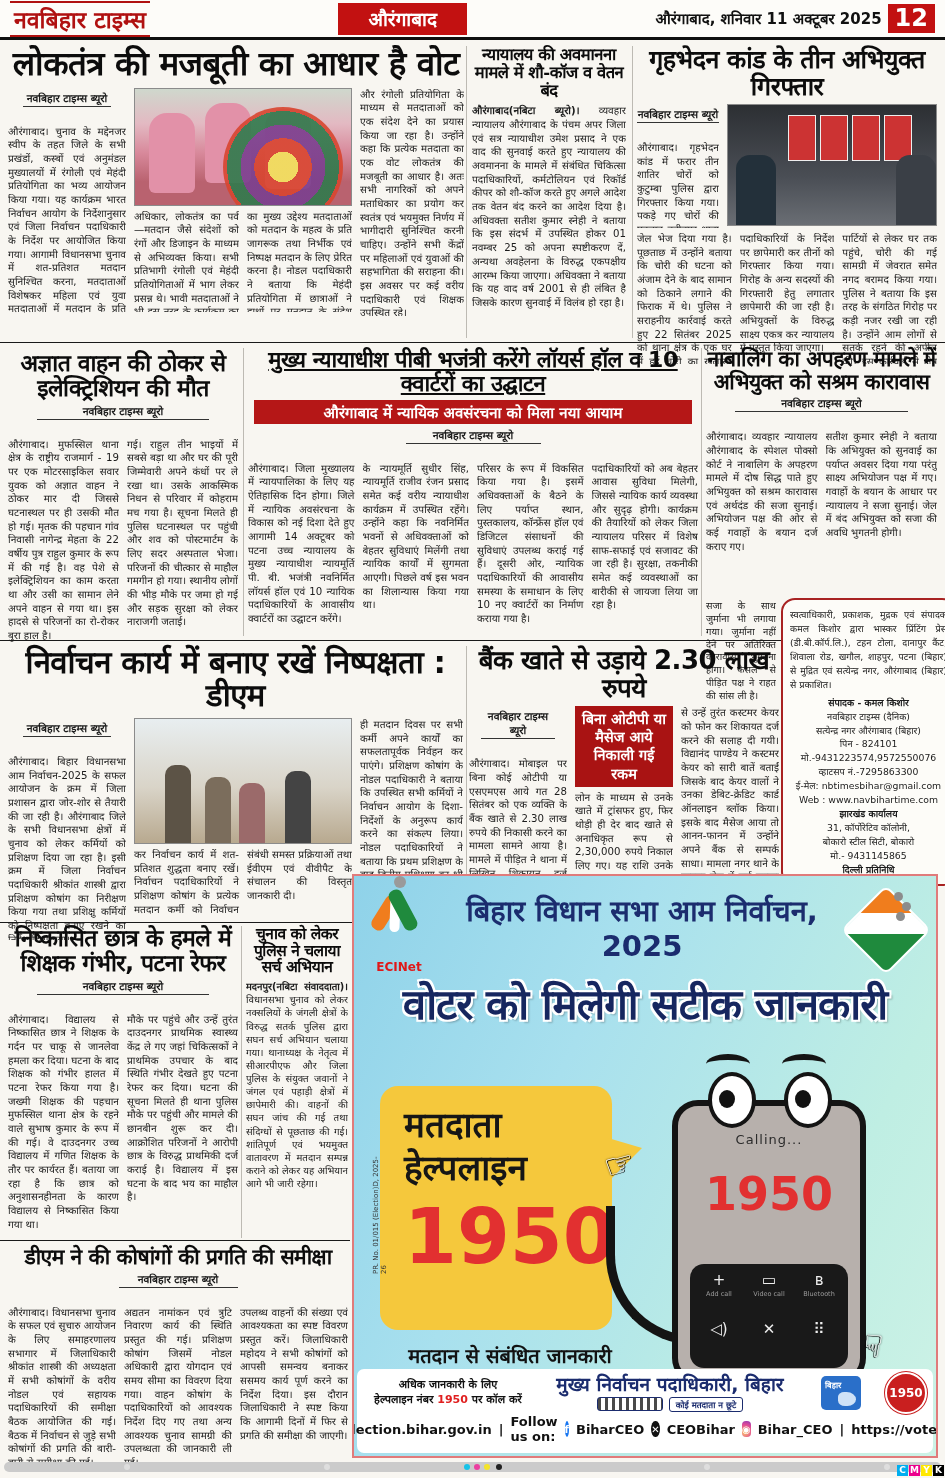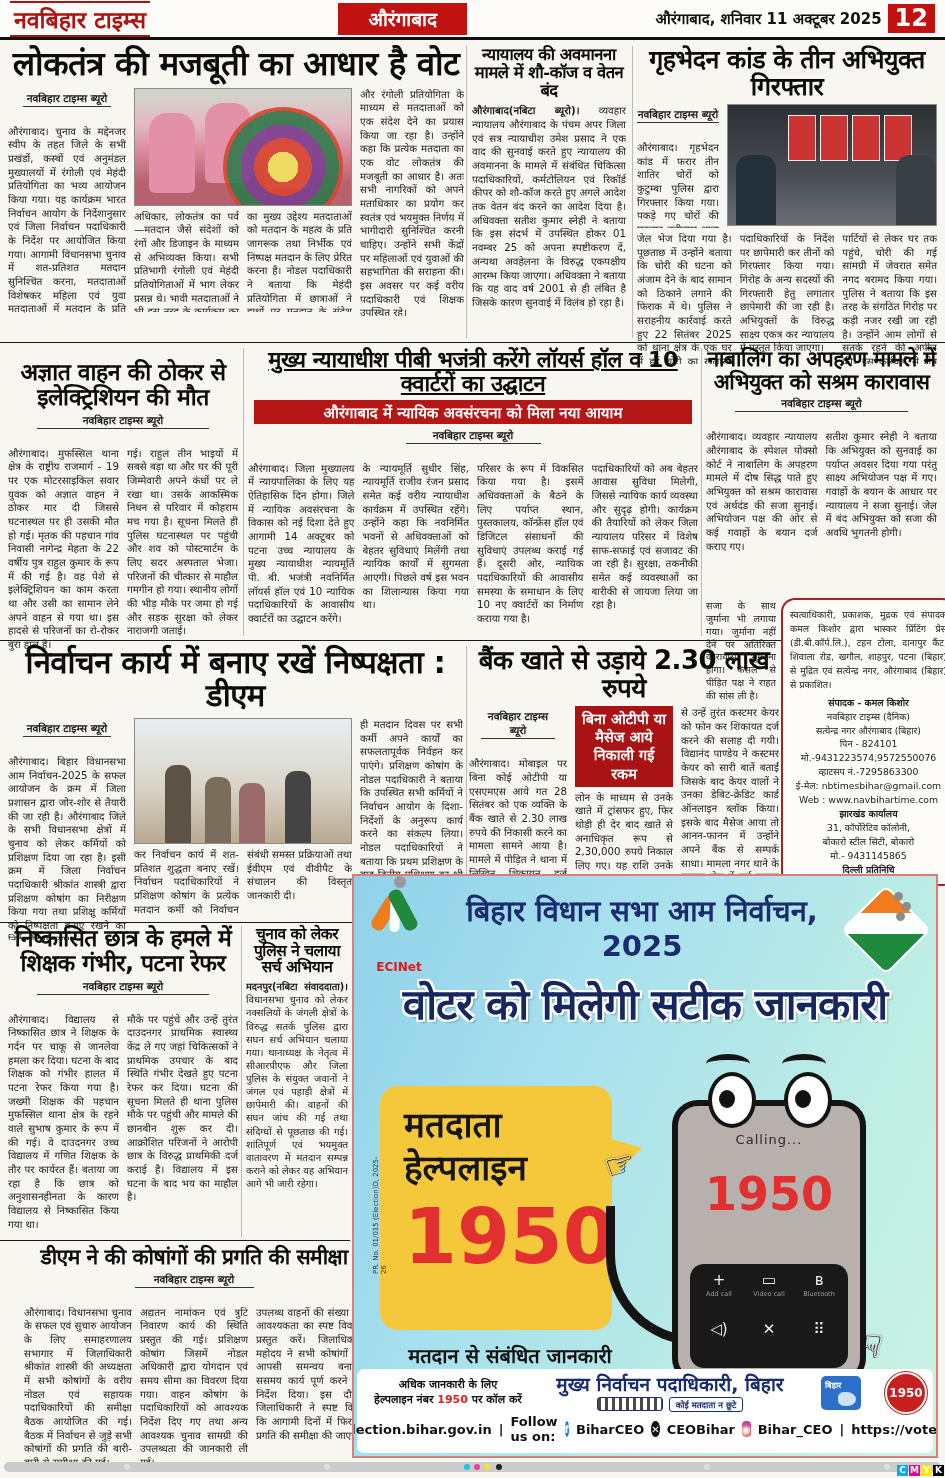--- a/index.html
+++ b/index.html
@@ -199,21 +199,21 @@
           <div class="cop" style="left:168px;background:#3a3f46;"></div>
       </div>
     </div>
     <div class="cols" style="margin-top:4px;height:132px;">
       <div class="col body">जेल भेज दिया गया है। पूछताछ में उन्होंने बताया कि चोरी की घटना को अंजाम देने के बाद सामान को ठिकाने लगाने की फिराक में थे। पुलिस ने सराहनीय कार्रवाई करते हुए 22 सितंबर 2025 को थाना क्षेत्र के एक घर में हुई चोरी का खुलासा किया।</div>
       <div class="col body">पदाधिकारियों के निर्देश पर छापेमारी कर तीनों को गिरफ्तार किया गया। गिरोह के अन्य सदस्यों की गिरफ्तारी हेतु लगातार छापेमारी की जा रही है। अभियुक्तों के विरुद्ध साक्ष्य एकत्र कर न्यायालय में प्रस्तुत किया जाएगा।</div>
       <div class="col body">पार्टियों से लेकर घर तक पहुंचे, चोरी की गई सामग्री में जेवरात समेत नगद बरामद किया गया। पुलिस ने बताया कि इस तरह के संगठित गिरोह पर कड़ी नजर रखी जा रही है। उन्होंने आम लोगों से सतर्क रहने की अपील की। इस कार्रवाई से क्षेत्र में हर्ष व्याप्त है।</div>
     </div>
   </div>
 
-  <div class="abs article" style="left:8px;top:360px;width:230px;height:288px;">
+  <div class="abs article" style="left:8px;top:351px;width:230px;height:288px;">
     <div class="hl" style="font-size:23px;">अज्ञात वाहन की ठोकर से इलेक्ट्रिशियन की मौत</div>
     <div class="byline">नवबिहार टाइम्स ब्यूरो</div>
     <div class="cols" style="height:218px;">
       <div class="col body">औरंगाबाद। मुफस्सिल थाना क्षेत्र के राष्ट्रीय राजमार्ग - 19 पर एक मोटरसाइकिल सवार युवक को अज्ञात वाहन ने ठोकर मार दी जिससे घटनास्थल पर ही उसकी मौत हो गई। मृतक की पहचान गांव निवासी नागेन्द्र मेहता के 22 वर्षीय पुत्र राहुल कुमार के रूप में की गई है। वह पेशे से इलेक्ट्रिशियन का काम करता था और उसी का सामान लेने अपने वाहन से गया था। इस हादसे से परिजनों का रो-रोकर बुरा हाल है।</div>
       <div class="col body">गई। राहुल तीन भाइयों में सबसे बड़ा था और घर की पूरी जिम्मेवारी अपने कंधों पर ले रखा था। उसके आकस्मिक निधन से परिवार में कोहराम मच गया है। सूचना मिलते ही पुलिस घटनास्थल पर पहुंची और शव को पोस्टमार्टम के लिए सदर अस्पताल भेजा। परिजनों की चीत्कार से माहौल गमगीन हो गया। स्थानीय लोगों की भीड़ मौके पर जमा हो गई और सड़क सुरक्षा को लेकर नाराजगी जताई।</div>
     </div>
   </div>
 
   <div class="abs article" style="left:248px;top:348px;width:450px;height:288px;">
     <div class="hl" style="font-size:22px;text-decoration:underline;">मुख्य न्यायाधीश पीबी भजंत्री करेंगे लॉयर्स हॉल व 10 क्वार्टरों का उद्घाटन</div>
@@ -300,21 +300,21 @@
   </div>
 
   <div class="abs article" style="left:246px;top:926px;width:102px;height:312px;">
     <div class="hl" style="font-size:15.5px;">चुनाव को लेकर पुलिस ने चलाया सर्च अभियान</div>
     <div class="body" style="margin-top:4px;height:248px;font-size:9.8px;">
       <span class="dateline">मदनपुर(नबिटा संवाददाता)।</span>
       <span>विधानसभा चुनाव को लेकर नक्सलियों के जंगली क्षेत्रों के विरुद्ध सतर्क पुलिस द्वारा सघन सर्च अभियान चलाया गया। थानाध्यक्ष के नेतृत्व में सीआरपीएफ और जिला पुलिस के संयुक्त जवानों ने जंगल एवं पहाड़ी क्षेत्रों में छापेमारी की। वाहनों की सघन जांच की गई तथा संदिग्धों से पूछताछ की गई। शांतिपूर्ण एवं भयमुक्त वातावरण में मतदान सम्पन्न कराने को लेकर यह अभियान आगे भी जारी रहेगा।</span>
     </div>
   </div>
 
-  <div class="abs article" style="left:24px;top:1246px;width:340px;height:224px;">
+  <div class="abs article" style="left:8px;top:1246px;width:340px;height:224px;">
     <div class="hl" style="font-size:21px;">डीएम ने की कोषांगों की प्रगति की समीक्षा</div>
     <div class="byline" style="width:35%;">नवबिहार टाइम्स ब्यूरो</div>
     <div class="cols" style="height:178px;">
       <div class="col body">औरंगाबाद। विधानसभा चुनाव के सफल एवं सुचारु आयोजन के लिए समाहरणालय सभागार में जिलाधिकारी श्रीकांत शास्त्री की अध्यक्षता में सभी कोषांगों के वरीय नोडल एवं सहायक पदाधिकारियों की समीक्षा बैठक आयोजित की गई। बैठक में निर्वाचन से जुड़े सभी कोषांगों की प्रगति की बारी-बारी से समीक्षा की गई।</div>
       <div class="col body">अद्यतन नामांकन एवं त्रुटि निवारण कार्य की स्थिति प्रस्तुत की गई। प्रशिक्षण कोषांग जिसमें नोडल अधिकारी द्वारा योगदान एवं समय सीमा का विवरण दिया गया। वाहन कोषांग के पदाधिकारियों को आवश्यक निर्देश दिए गए तथा अन्य आवश्यक चुनाव सामग्री की उपलब्धता की जानकारी ली गई।</div>
       <div class="col body">उपलब्ध वाहनों की संख्या एवं आवश्यकता का स्पष्ट विवरण प्रस्तुत करें। जिलाधिकारी महोदय ने सभी कोषांगों को आपसी समन्वय बनाकर ससमय कार्य पूर्ण करने का निर्देश दिया। इस दौरान जिलाधिकारी ने स्पष्ट किया कि आगामी दिनों में फिर से प्रगति की समीक्षा की जाएगी।</div>
     </div>
   </div>
 
   <div class="abs ad">

